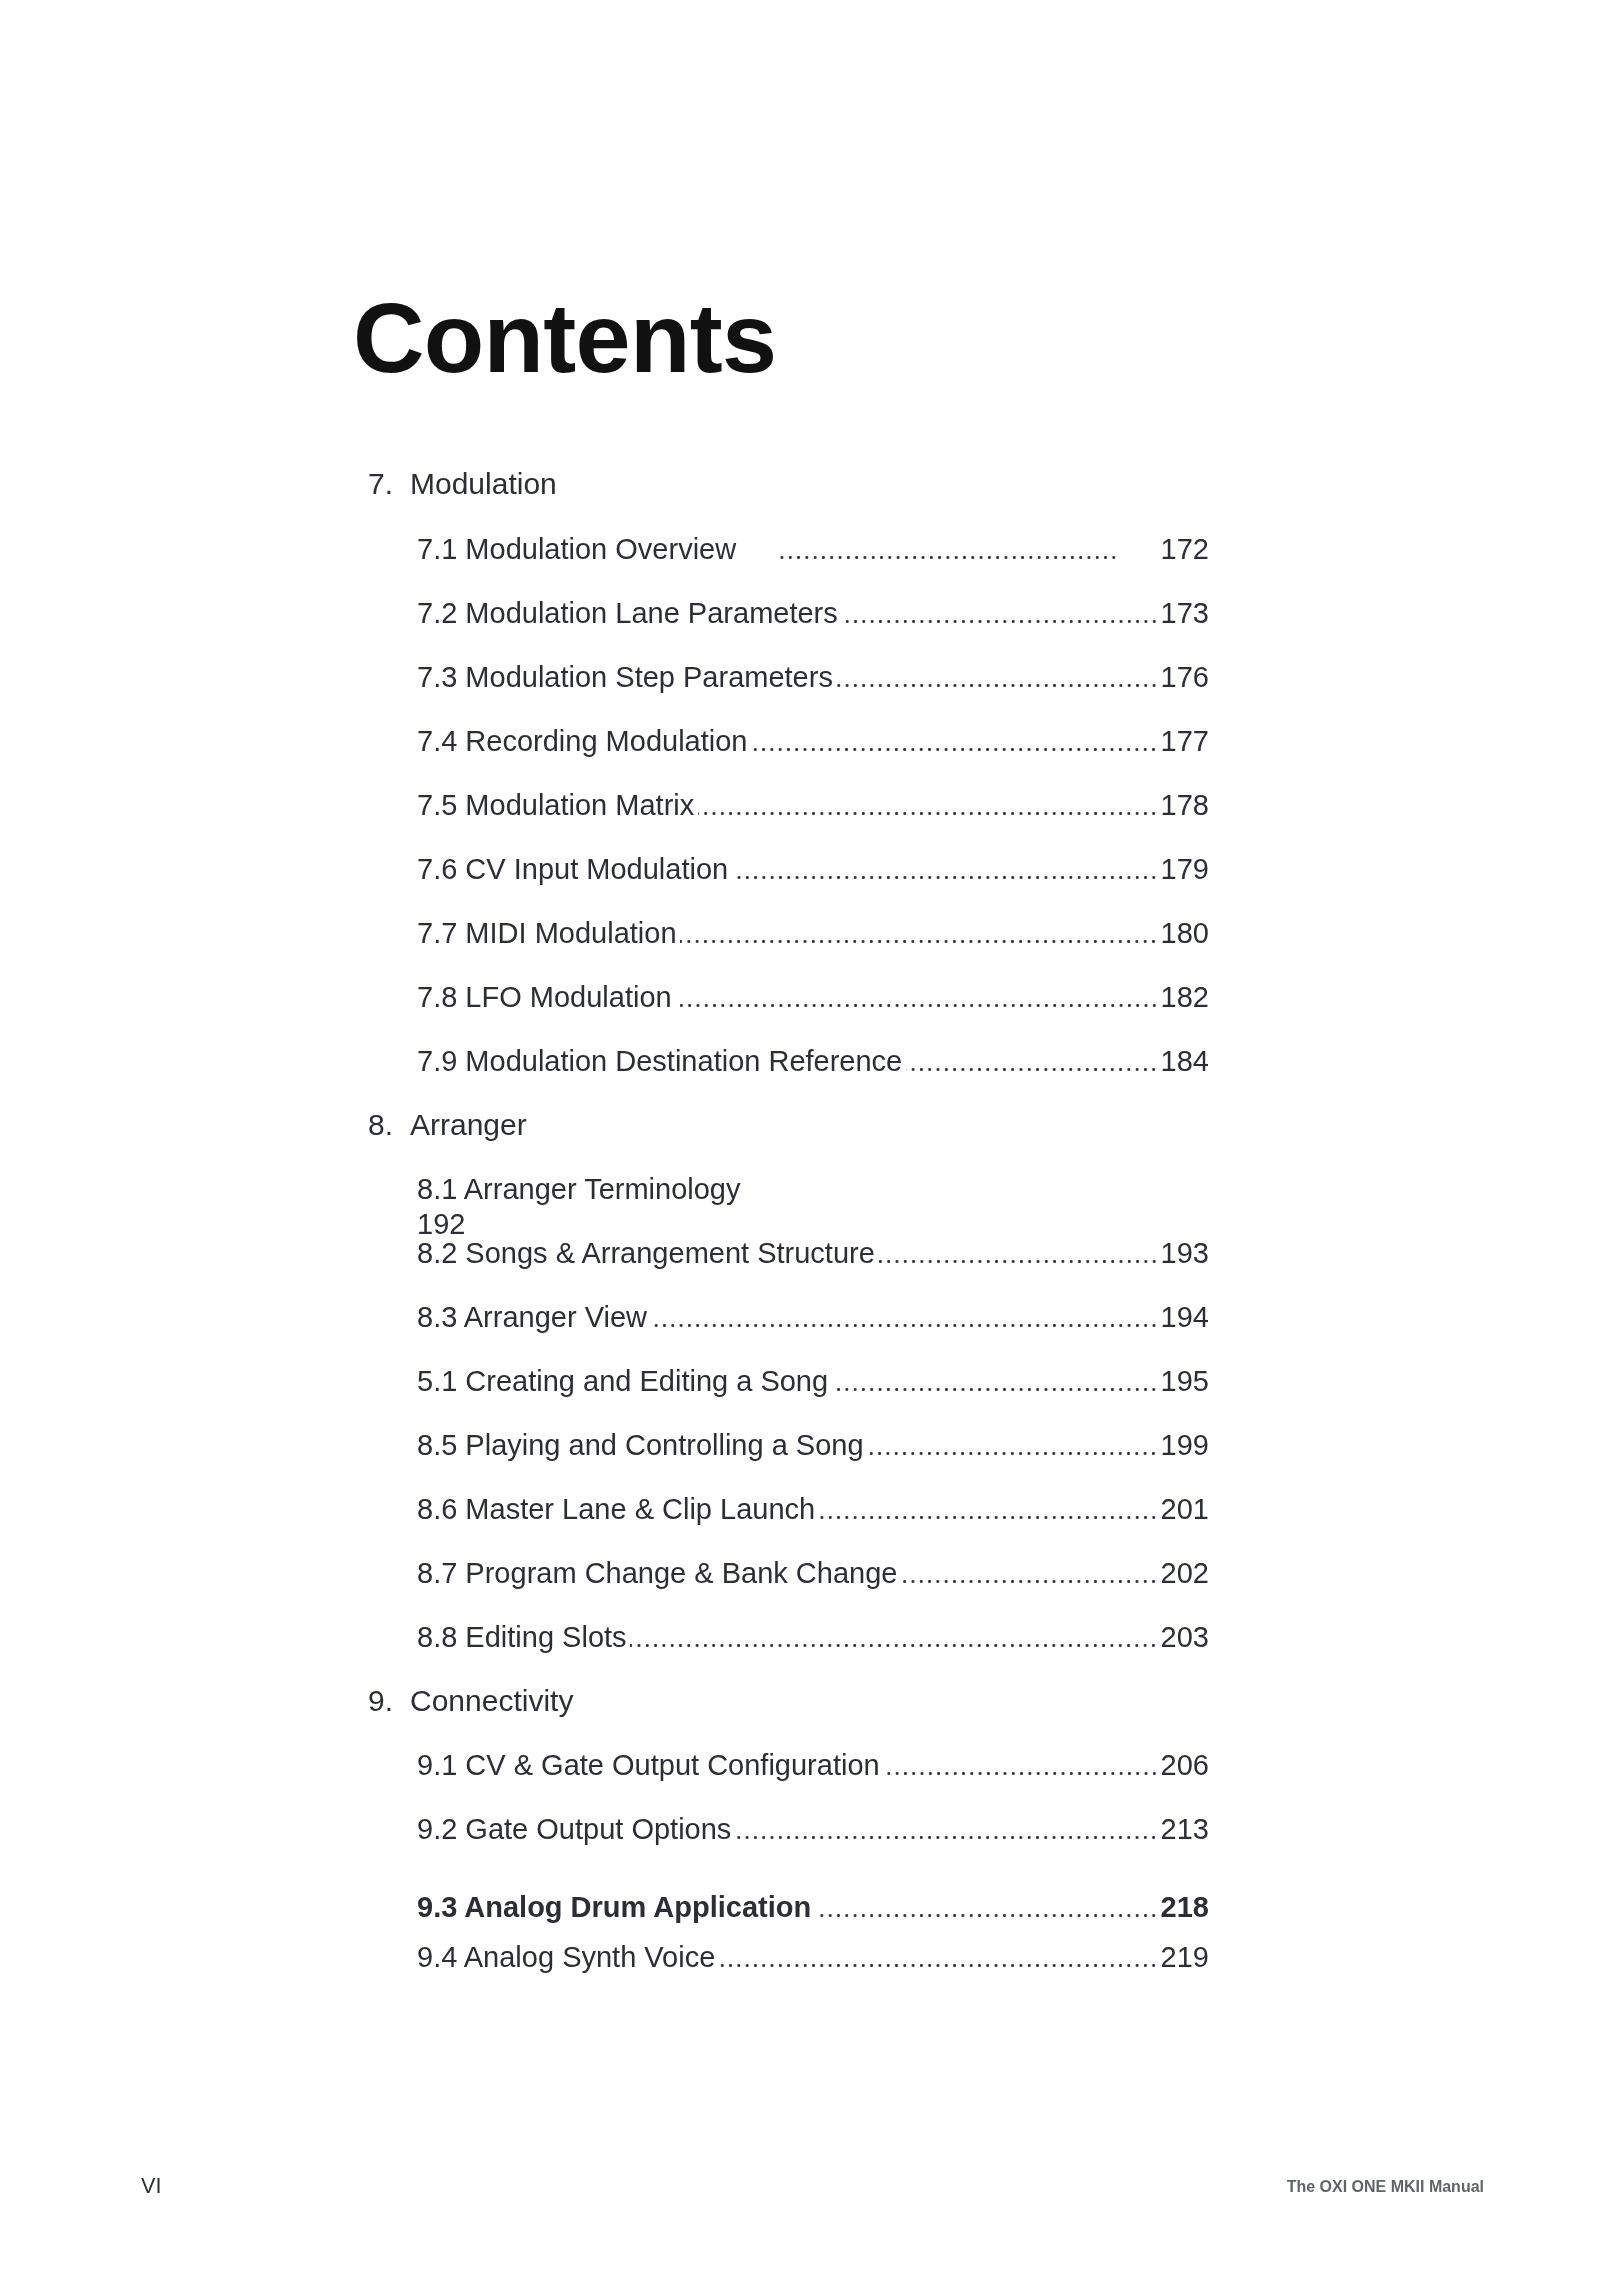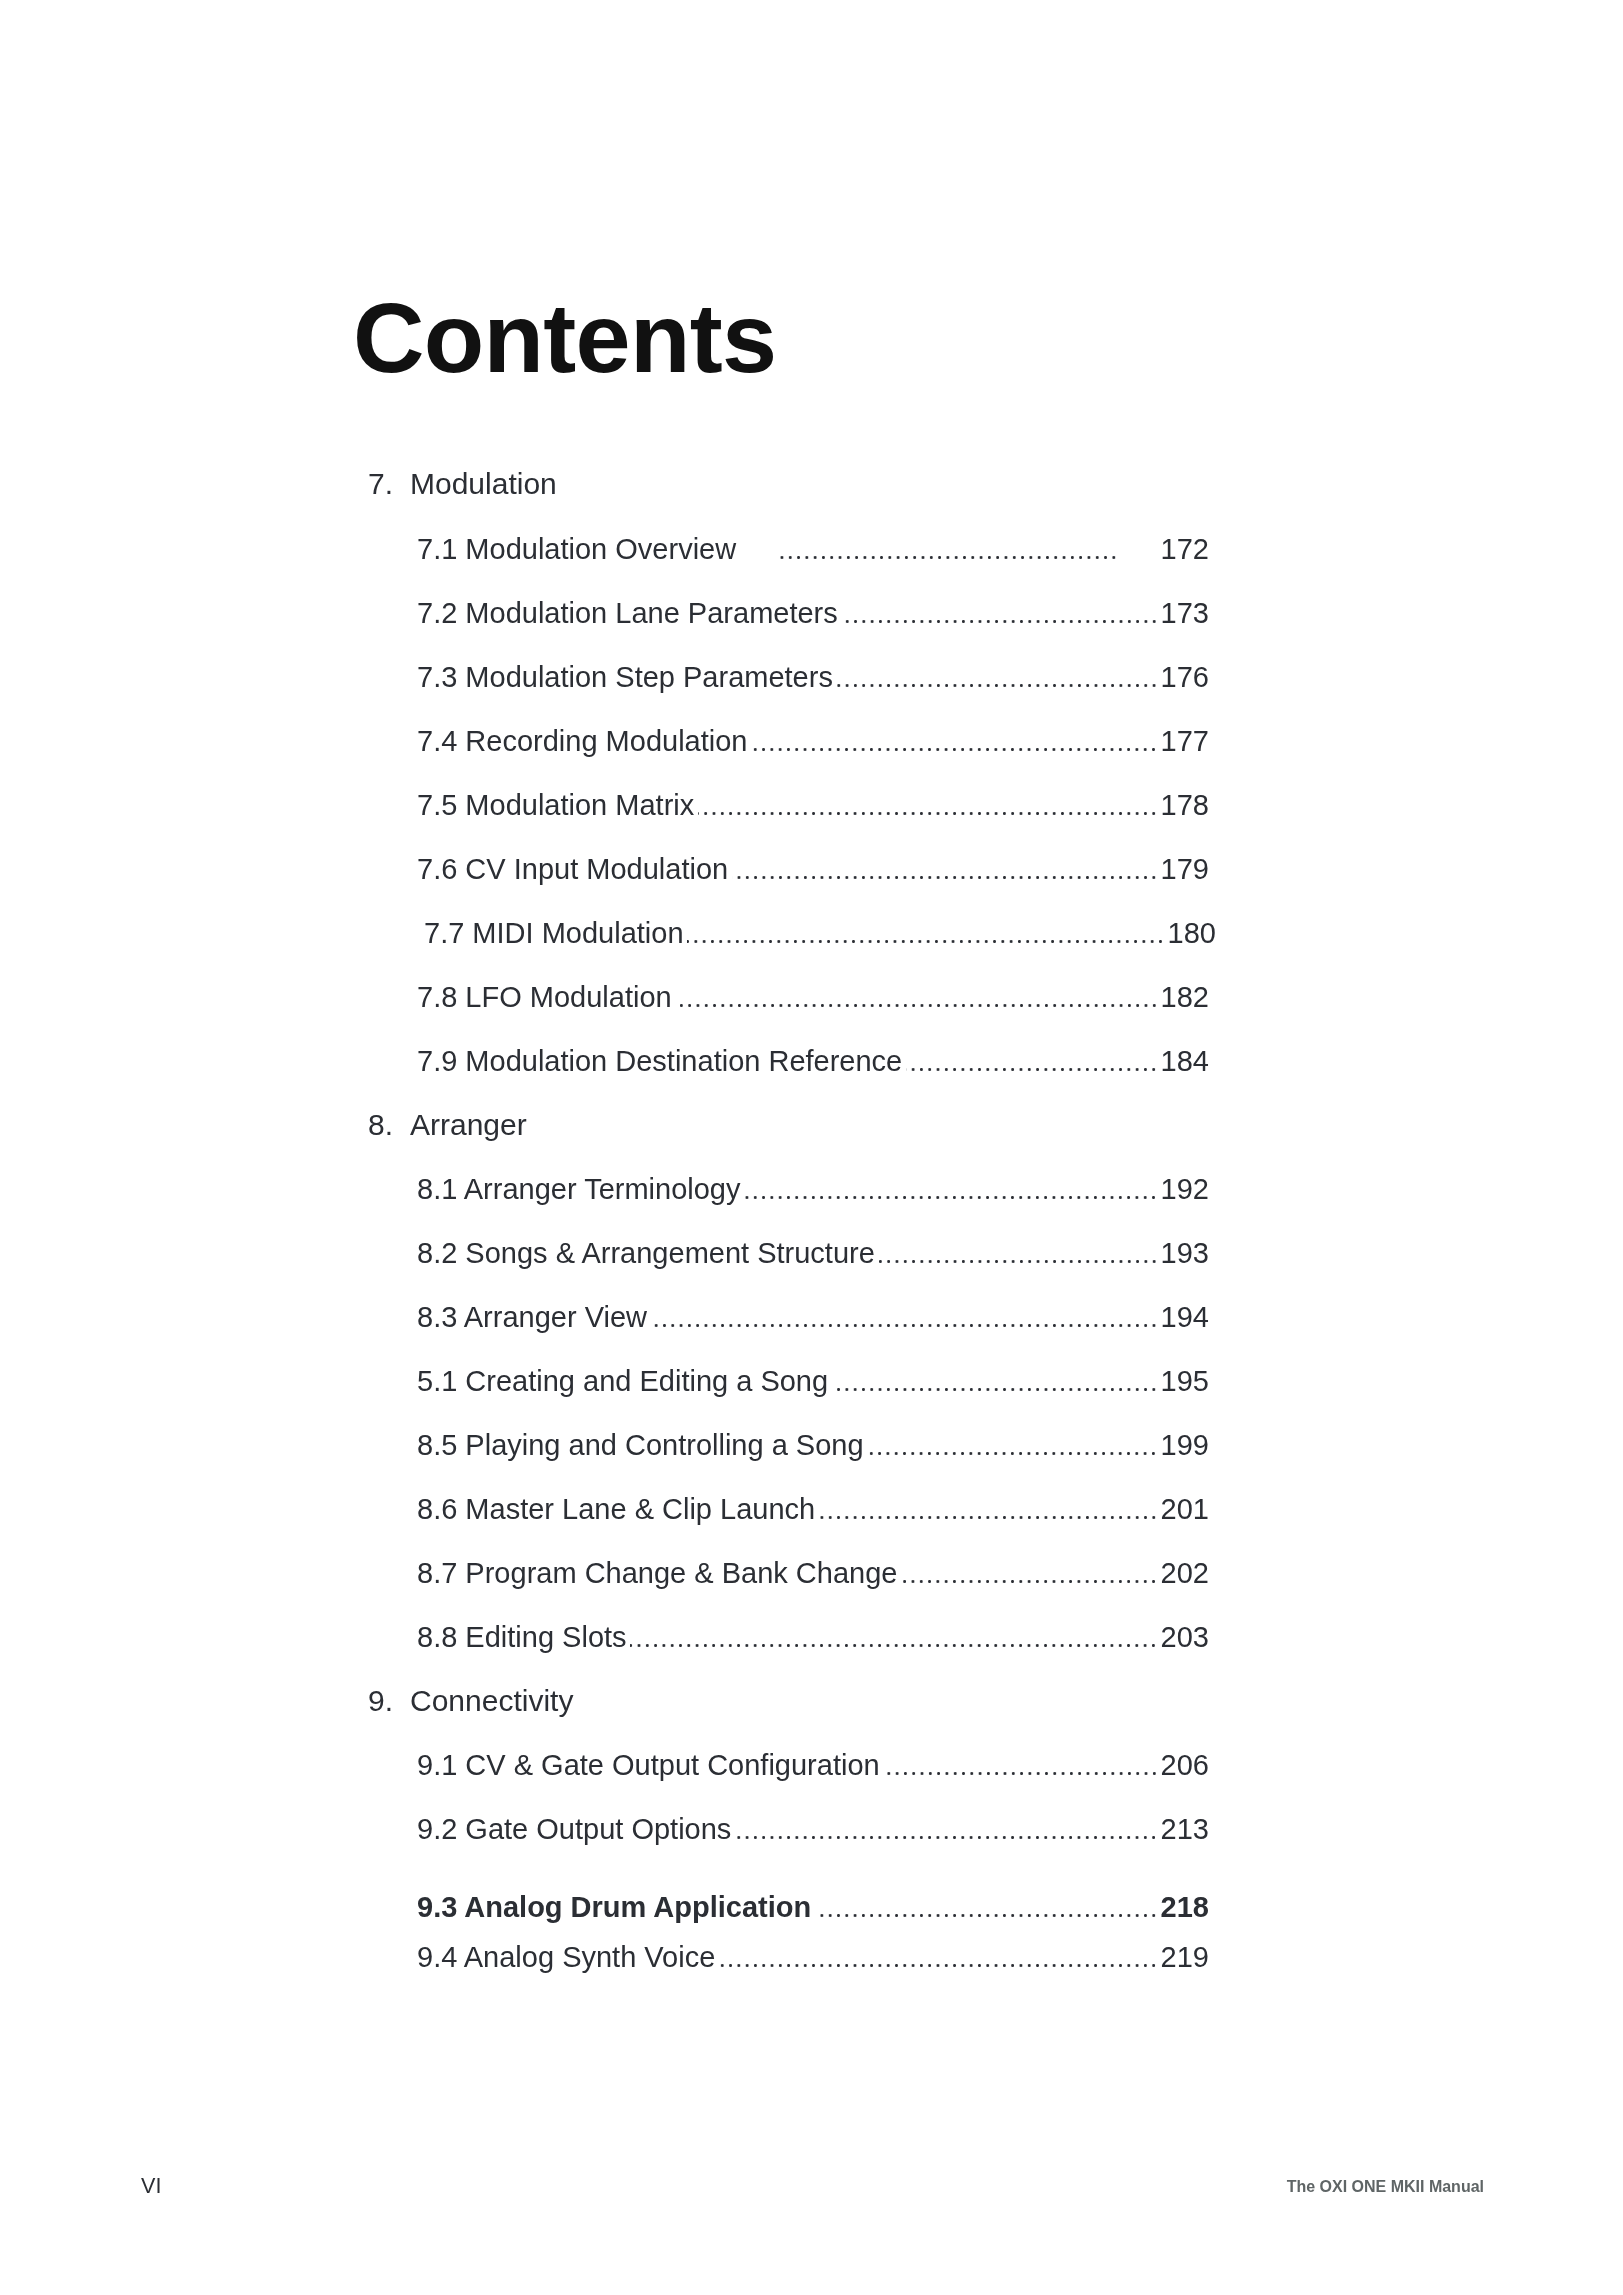--- a/index.html
+++ b/index.html
@@ -127,40 +127,40 @@
   <a class="entry" style="top:790px;">
       <span class="label">7.5 Modulation Matrix</span>
       <span class="leader"></span>
       <span class="page">178</span>
     </a>
   <a class="entry" style="top:854px;">
       <span class="label">7.6 CV Input Modulation</span>
       <span class="leader"></span>
       <span class="page">179</span>
     </a>
-  <a class="entry" style="top:918px;margin-left:7px;">
+  <a class="entry" style="top:918px;">
       <span class="label">7.7 MIDI Modulation</span>
       <span class="leader"></span>
       <span class="page">180</span>
     </a>
   <a class="entry" style="top:982px;">
       <span class="label">7.8 LFO Modulation</span>
       <span class="leader"></span>
       <span class="page">182</span>
     </a>
   <a class="entry" style="top:1046px;">
       <span class="label">7.9 Modulation Destination Reference</span>
       <span class="leader"></span>
       <span class="page">184</span>
     </a>
 
   <div class="section-heading" style="top:1110px;">
     <span class="num">8.</span><span>Arranger</span>
   </div>
-  <a class="entry" style="top:1174px;">
+  <a class="entry" style="top:1174px;flex-direction:column;">
       <span class="label">8.1 Arranger Terminology</span>
       <span class="leader"></span>
       <span class="page">192</span>
     </a>
   <a class="entry" style="top:1238px;">
       <span class="label">8.2 Songs &amp; Arrangement Structure</span>
       <span class="leader"></span>
       <span class="page">193</span>
     </a>
   <a class="entry" style="top:1302px;justify-content:space-between;">

